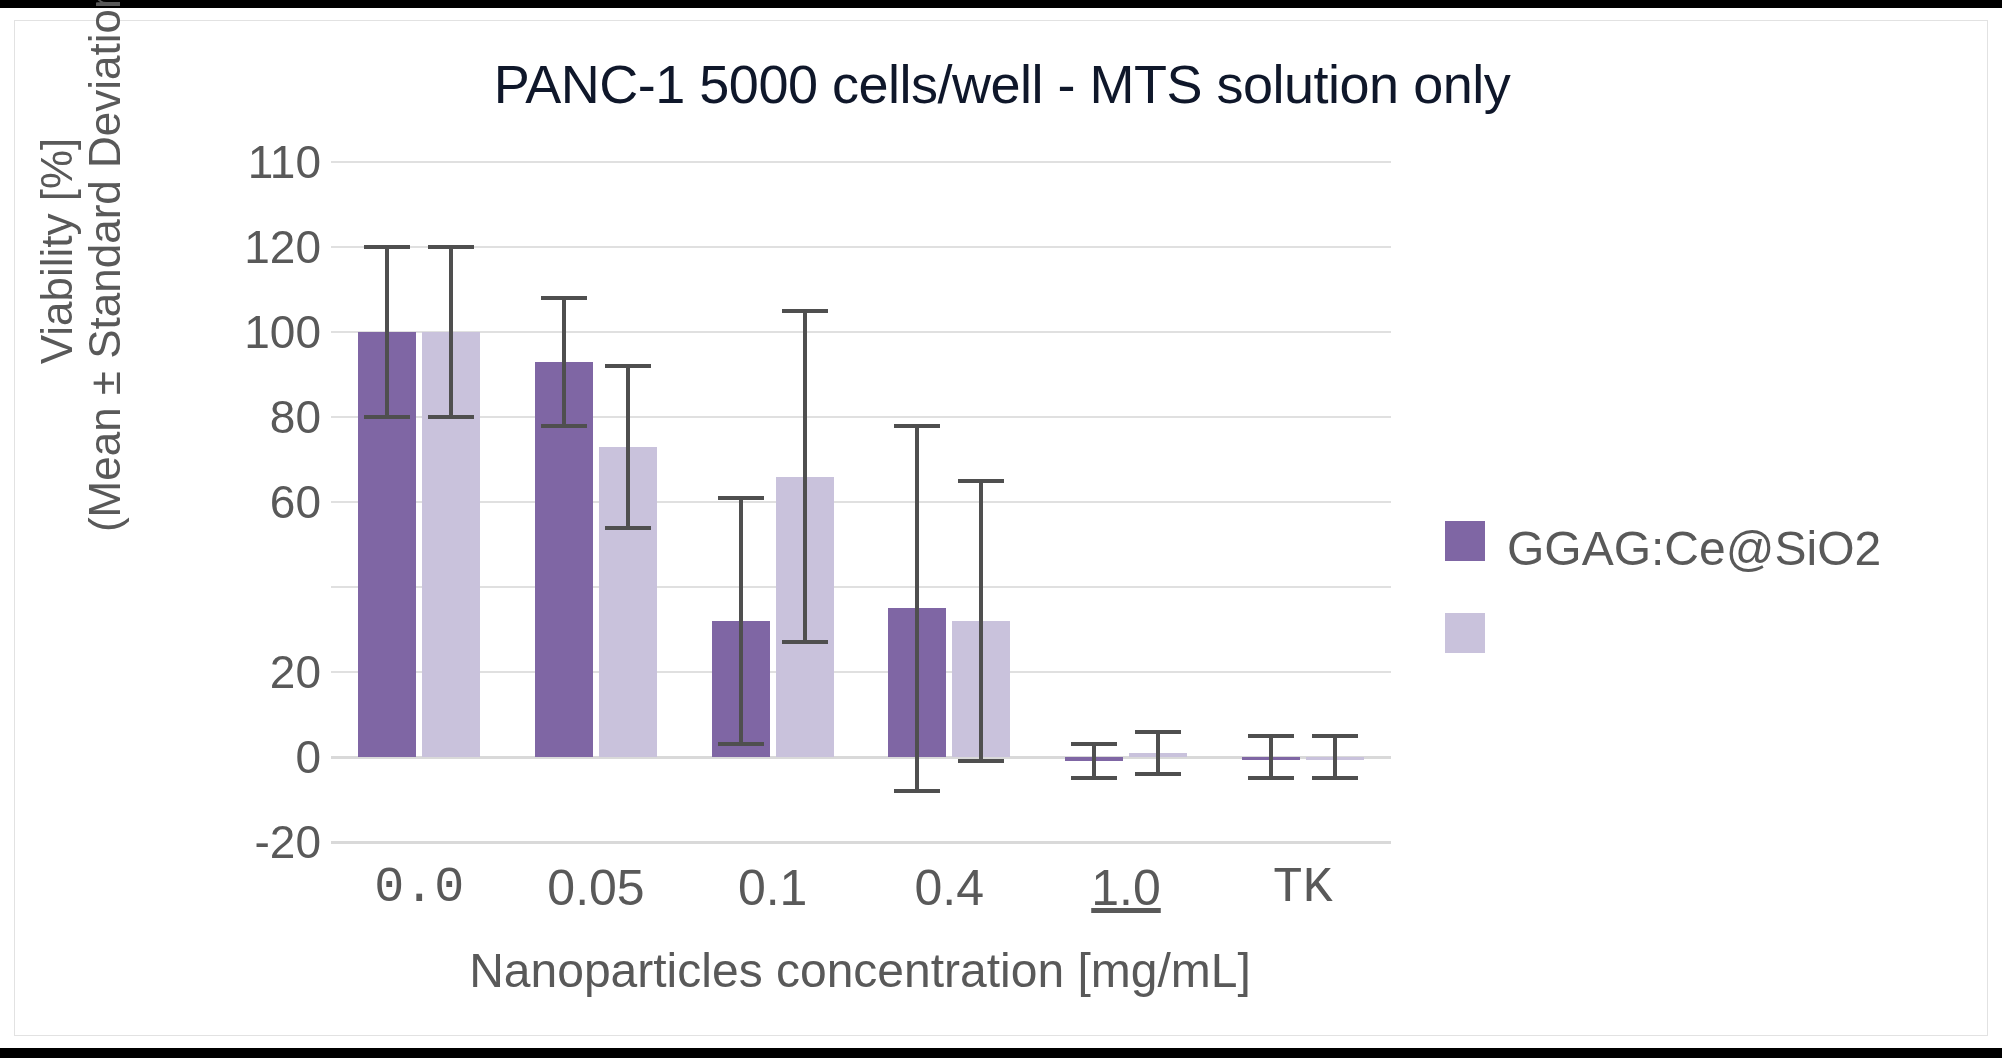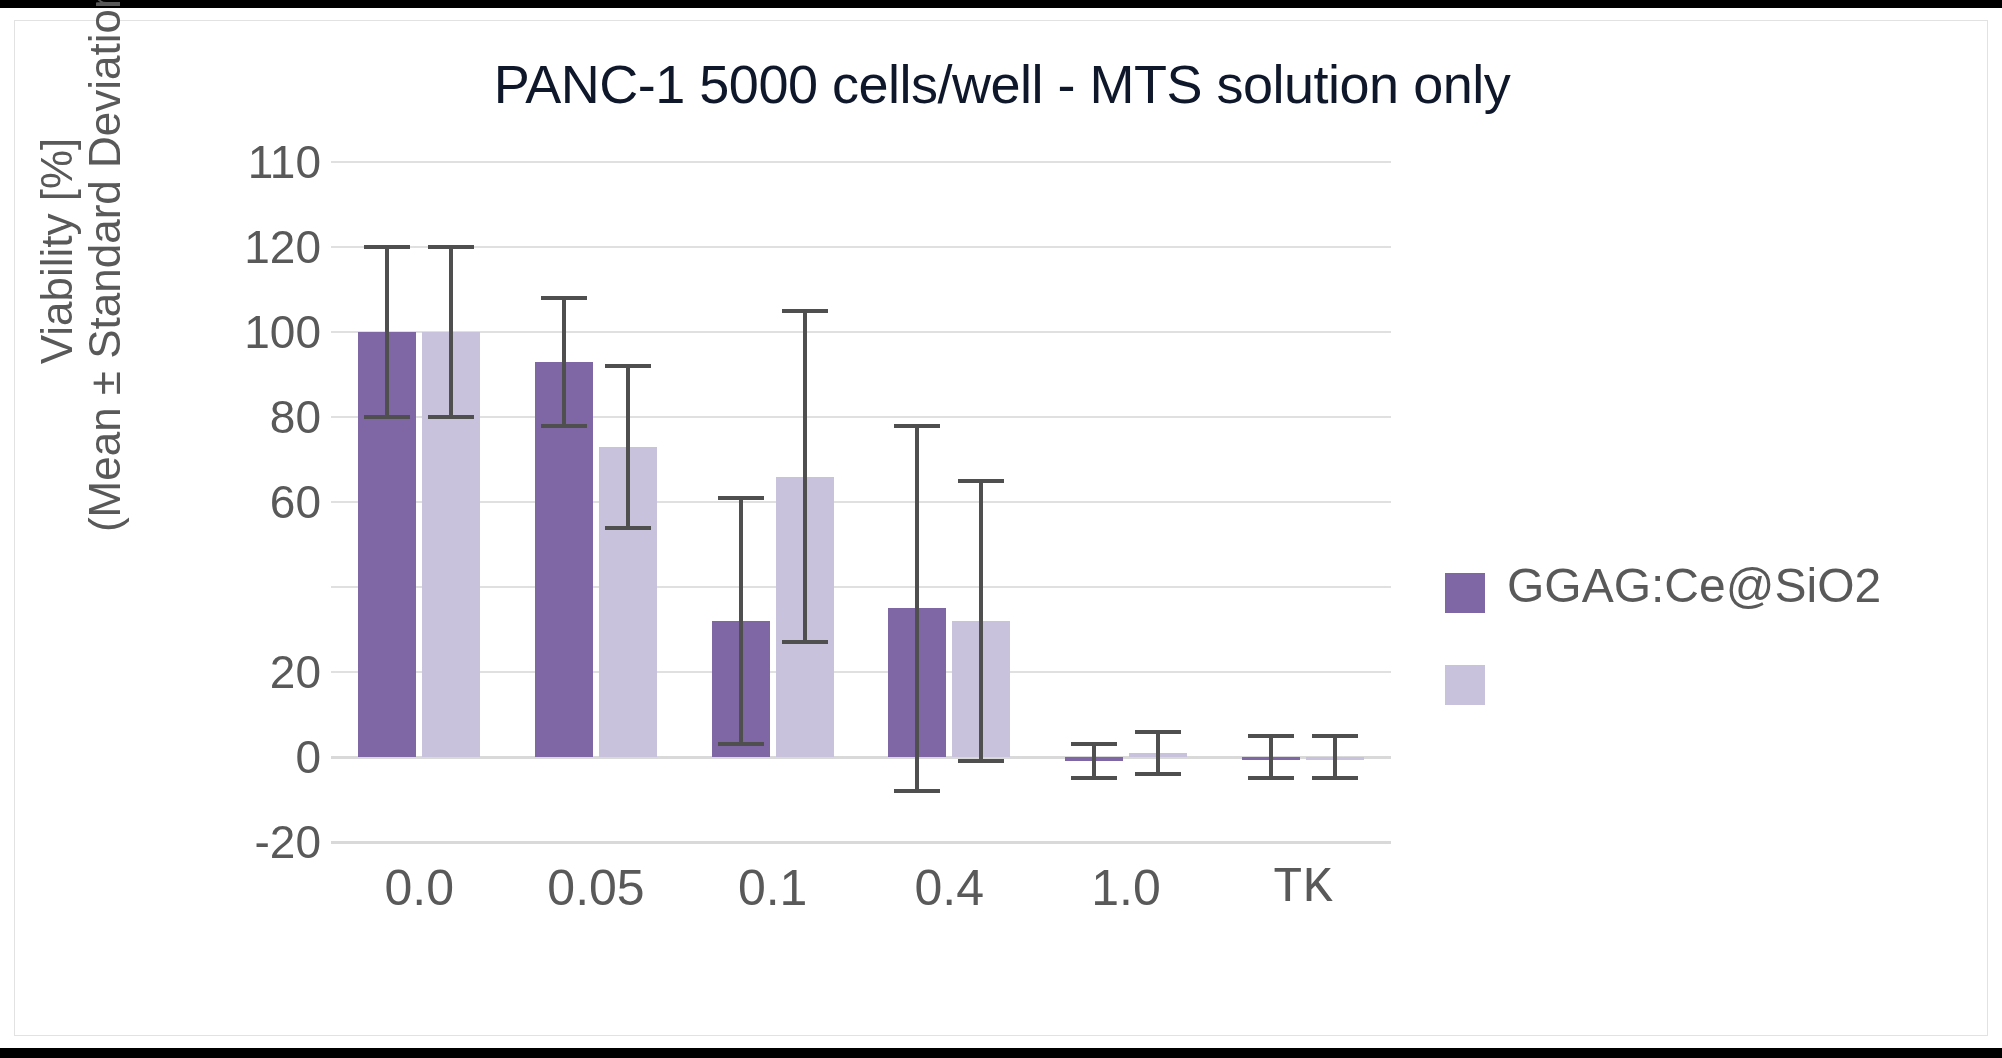--- a/index.html
+++ b/index.html
@@ -112,21 +112,21 @@
     color:#595959;
     white-space:nowrap;
   }
 
   
   #legend {
     position:absolute; left:1430px; top:500px;
     width:520px;
   }
   .legend-row {
-    display:flex; align-items:flex-end;
+    display:flex; align-items:flex-start;
     height:92px;
   }
   .legend-swatch {
     width:40px; height:40px; flex:0 0 40px;
     margin-right:22px;
   }
   .legend-swatch.s0 { background:#7F66A4; }
   .legend-swatch.s1 { background:#C9C2DC; }
   .legend-label {
     font-size:48px;
@@ -224,28 +224,29 @@
           <div class="errcap" style="left: 33.3333px; top: 571.75px;"></div>
           <div class="errcap" style="left: 33.3333px; top: 614.25px;"></div>
           <div class="bar s1" style="left: 91.3333px; top: 595px; height: 3px;"></div>
           <div class="errbar" style="left: 118.333px; top: 573.75px; height: 42.5px;"></div>
           <div class="errcap" style="left: 97.3333px; top: 571.75px;"></div>
           <div class="errcap" style="left: 97.3333px; top: 614.25px;"></div>
         </div>
       </div>
 
     <div id="xticks">
-        <div class="xtick" style="left: 88.3333px;">0.0</div>
+        <div class="xtick" style="left: 88.3333px; font-family: Liberation Mono, monospace;">0.0</div>
         <div class="xtick" style="left: 265px;">0.05</div>
         <div class="xtick" style="left: 441.667px;">0.1</div>
         <div class="xtick" style="left: 618.333px;">0.4</div>
-        <div class="xtick" style="left: 795px;">1.0</div>
+        <div class="xtick" style="left: 795px; text-decoration: underline;">1.0</div>
         <div class="xtick" style="left: 971.667px; font-family: Liberation Mono, monospace;">TK</div>
       </div>
 
+    <div id="xaxis-title">Nanoparticles concentration [mg/mL]</div>
 
     <div id="legend">
         <div class="legend-row">
           <div class="legend-swatch s0"></div>
           <div class="legend-label">GGAG:Ce@SiO2</div>
         </div>
         <div class="legend-row">
           <div class="legend-swatch s1"></div>
         </div>
       </div>

